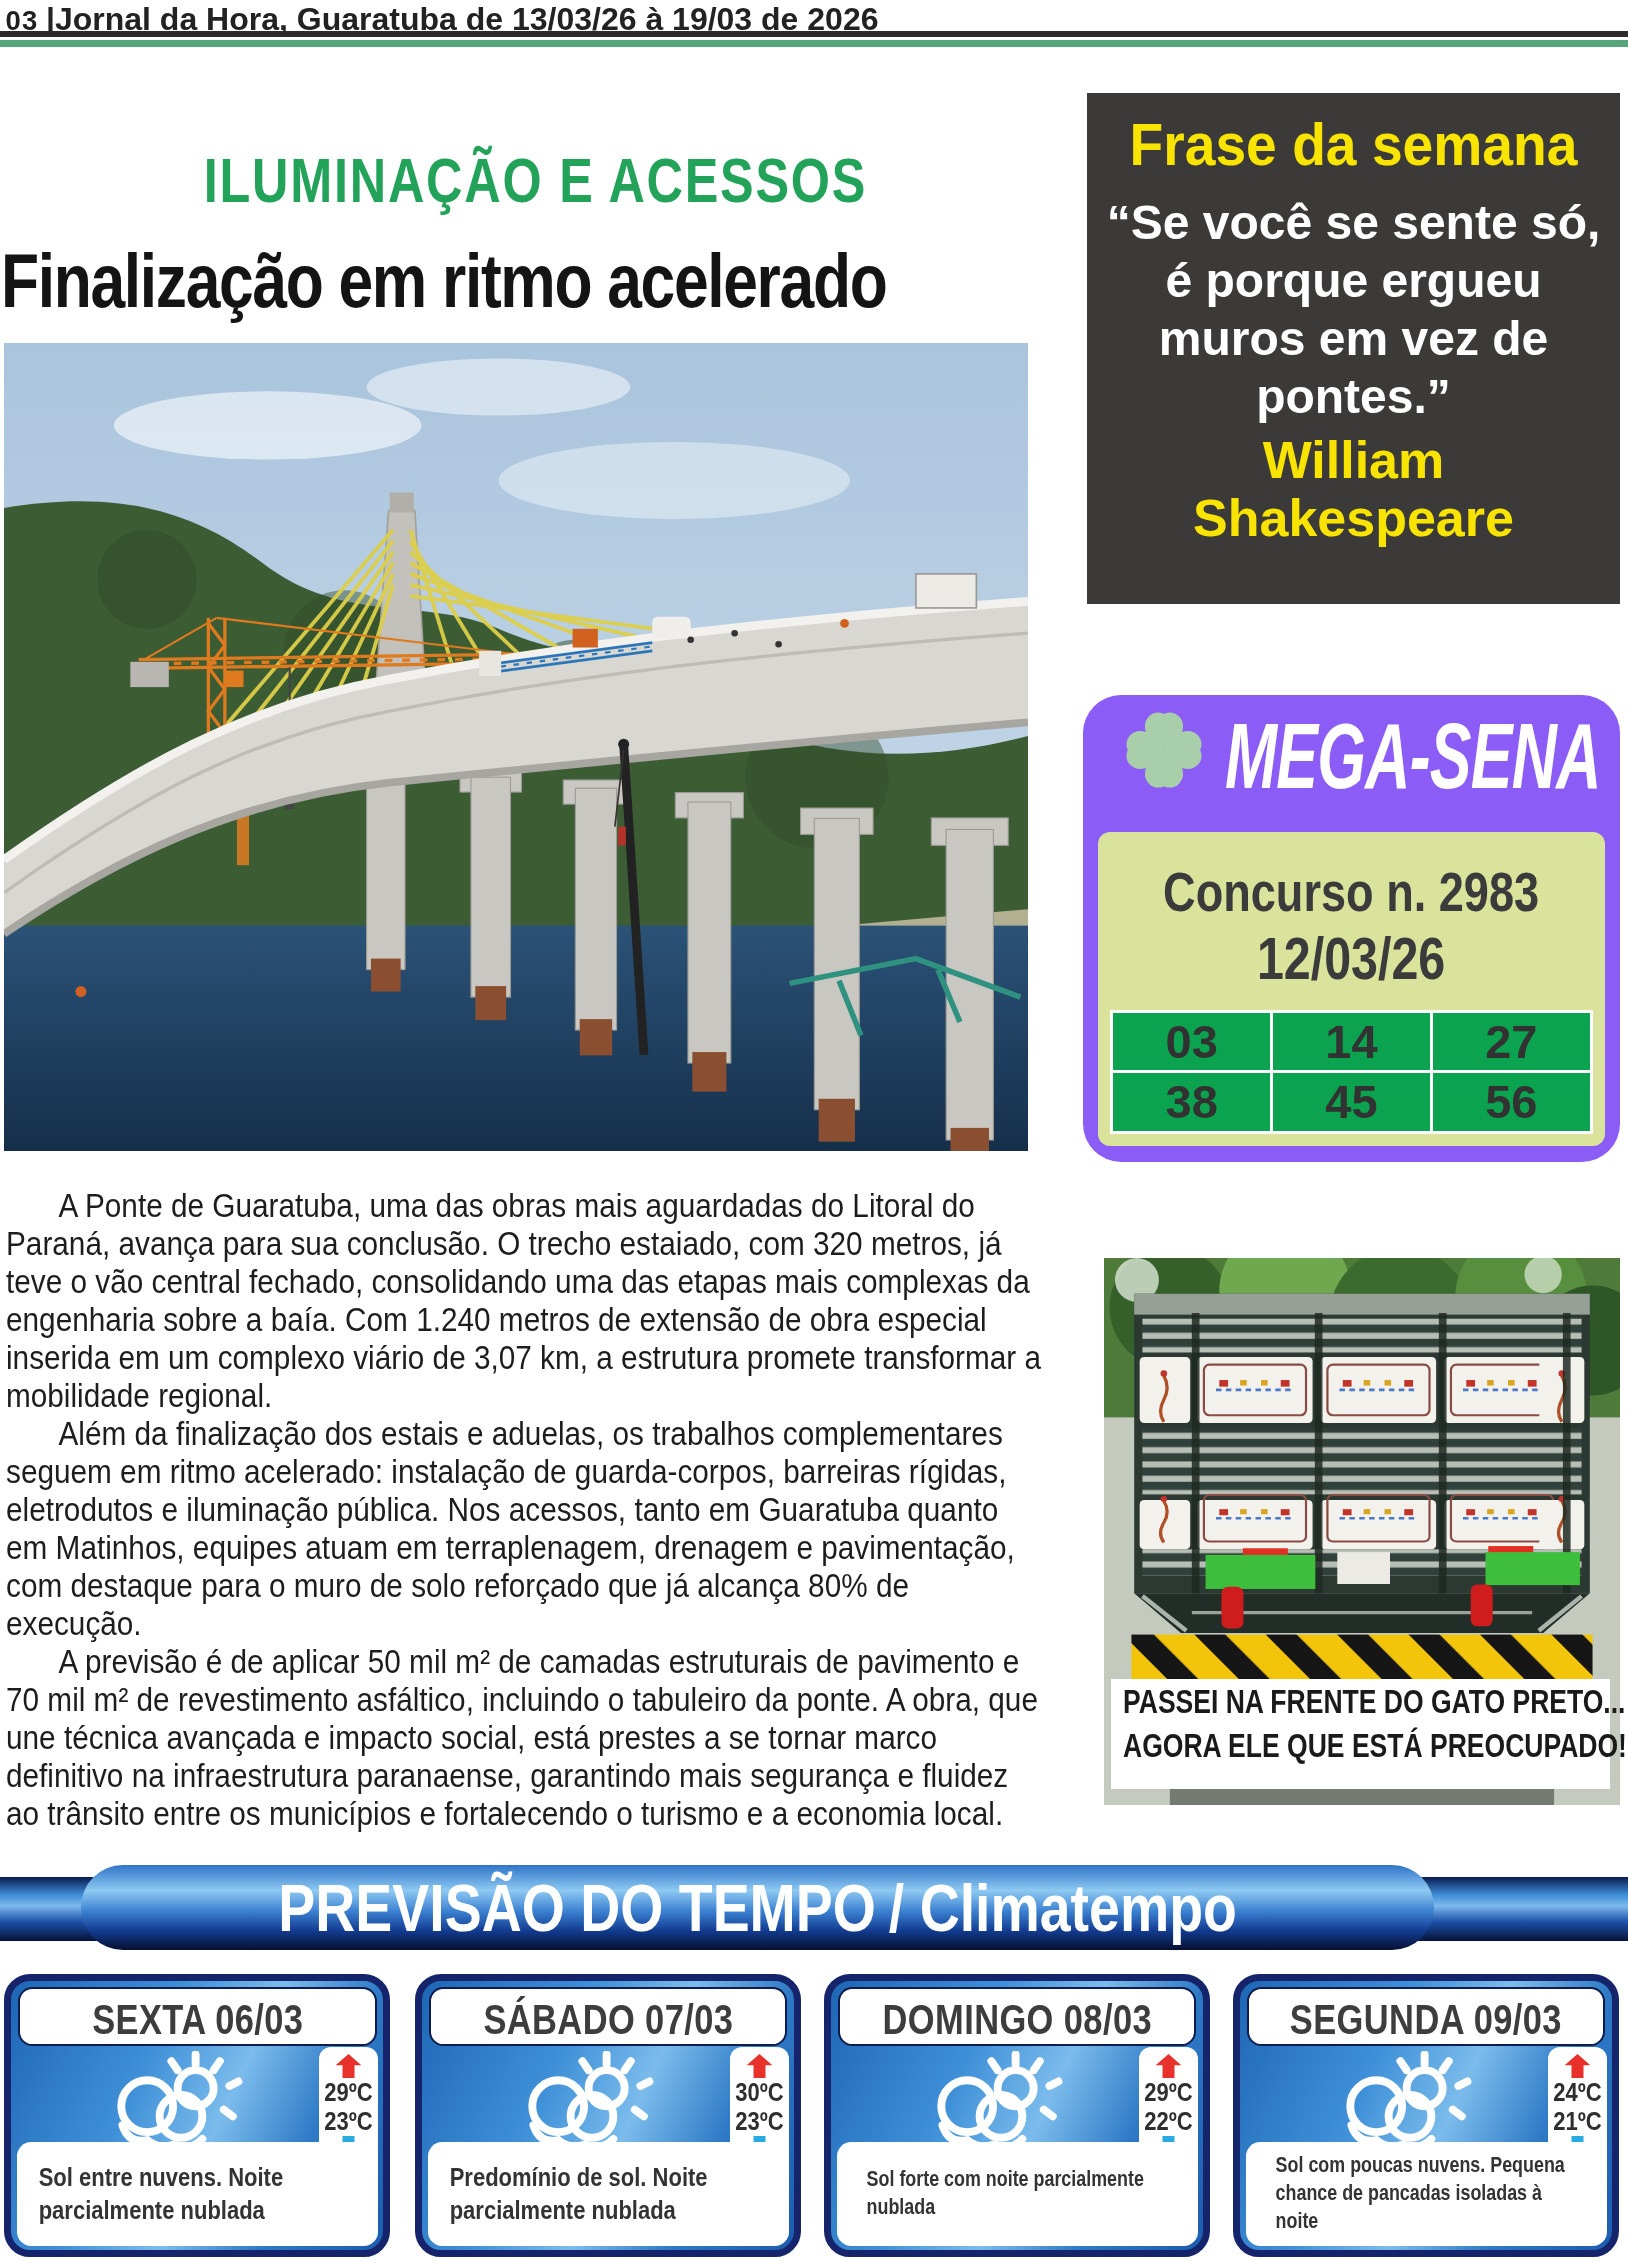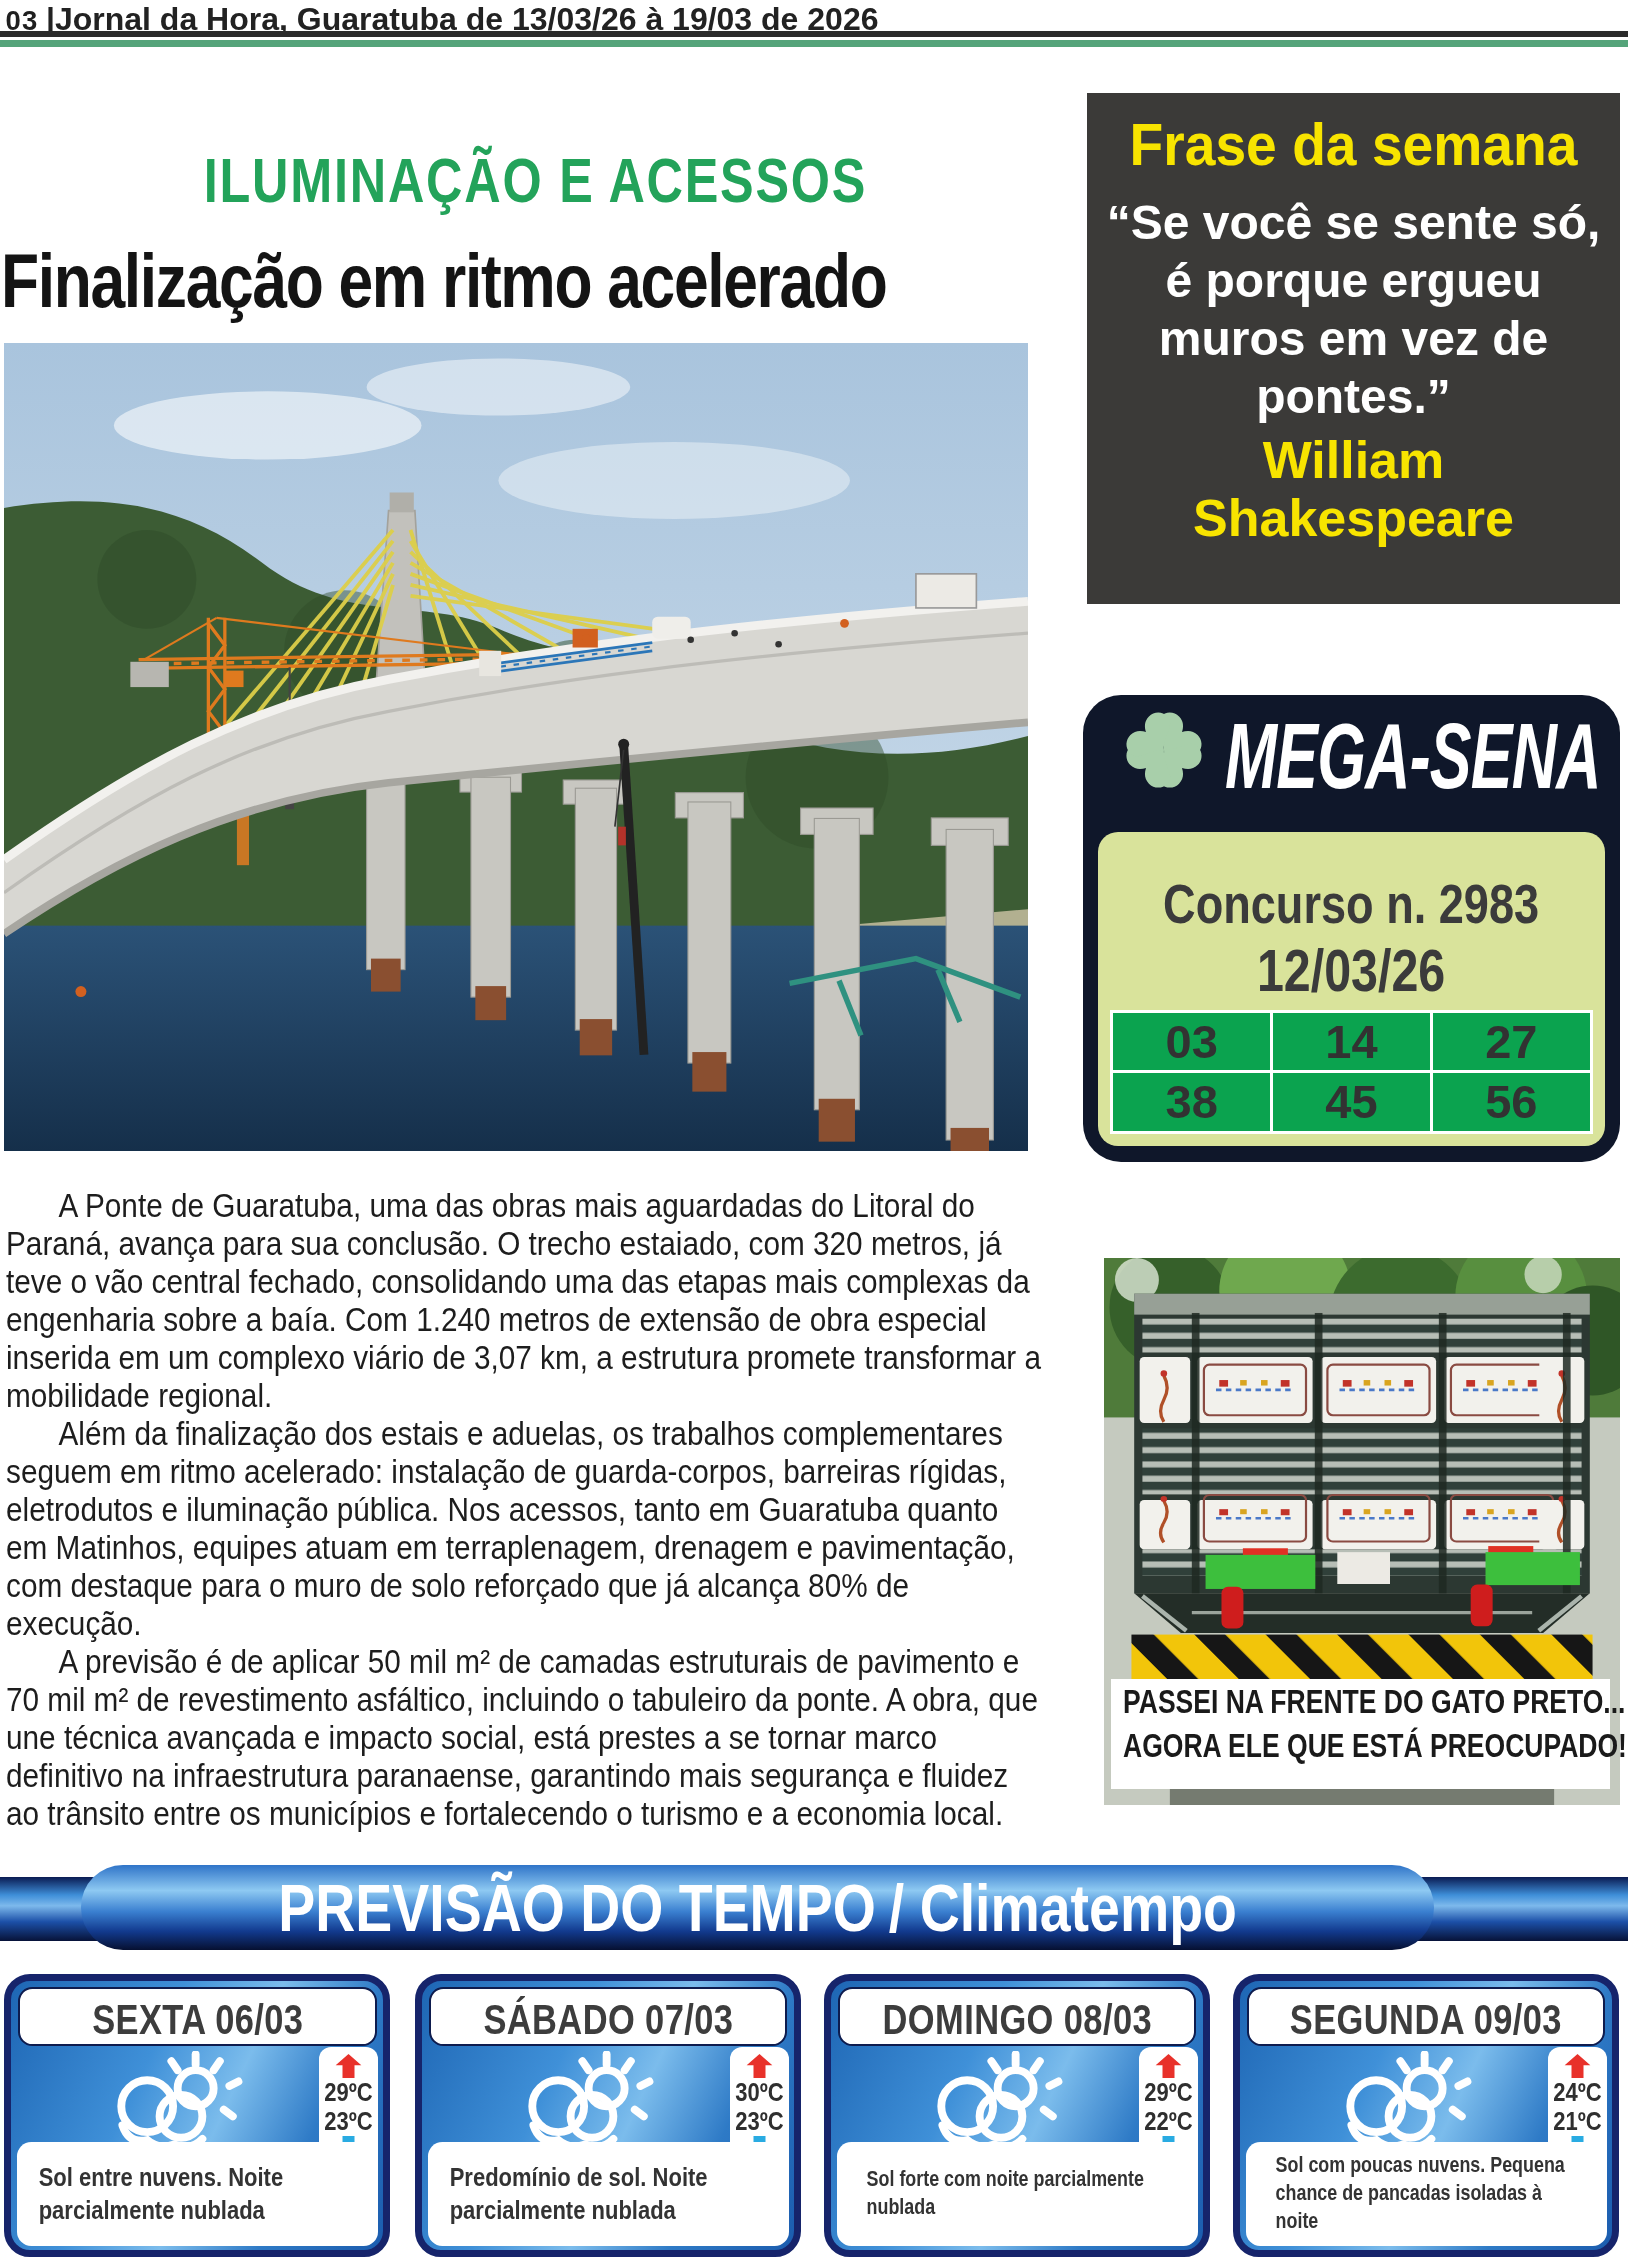--- a/index.html
+++ b/index.html
@@ -31,28 +31,28 @@
             padding-left:15.4px;transform:scaleX(.78);transform-origin:left;}
 
   
   .quote-box{position:absolute;left:1087px;top:93px;width:533px;height:511px;background:#3b3a38;
              text-align:center;}
   .quote-title{margin-top:16.5px;font-size:60px;font-weight:800;color:#f8e400;transform:scaleX(.92);}
   .quote-text{margin:15.4px 14.3px 0;font-size:48px;font-weight:700;color:#fff;line-height:1.21;}
   .quote-author{margin-top:4.4px;font-size:52px;font-weight:800;color:#f8e400;line-height:1.12;}
 
   
-  .mega-box{position:absolute;left:1083px;top:695px;width:537px;height:467px;background:#0f172a;
+  .mega-box{position:absolute;left:1083px;top:695px;width:537px;height:467px;background:#8b5cf6;
             border-radius:38px;}
   .clover{position:absolute;left:40px;top:12px;width:82px;height:91px;}
   .mega-title{position:absolute;left:142px;top:15.4px;font-size:92px;font-style:italic;font-weight:800;
               color:#fff;letter-spacing:-1.1px;transform:scaleX(.68);transform-origin:left;
               white-space:nowrap;line-height:1;}
   .mega-inner{position:absolute;left:15.4px;right:15.4px;top:137px;bottom:16.5px;background:#d9e39b;
-              border-radius:20px;padding-top:40px;box-sizing:border-box;}
+              border-radius:12px;padding-top:28px;box-sizing:border-box;}
   .mega-contest{text-align:center;font-size:55px;font-weight:800;color:#3b3b3b;transform:scaleX(.82);}
   .mega-date{text-align:center;font-size:59px;font-weight:800;color:#3b3b3b;transform:scaleX(.82);
              margin-top:1.1px;}
   .mega-table{position:absolute;left:12px;right:12px;bottom:12px;height:124px;background:#fff;
               display:grid;grid-template-columns:repeat(3,1fr);grid-auto-rows:1fr;gap:3.3px;
               border:3.3px solid #fff;box-sizing:border-box;}
   .mega-cell{background:#0ba34f;display:flex;align-items:center;justify-content:center;
              font-size:47px;font-weight:800;color:#323232;}
 
   

